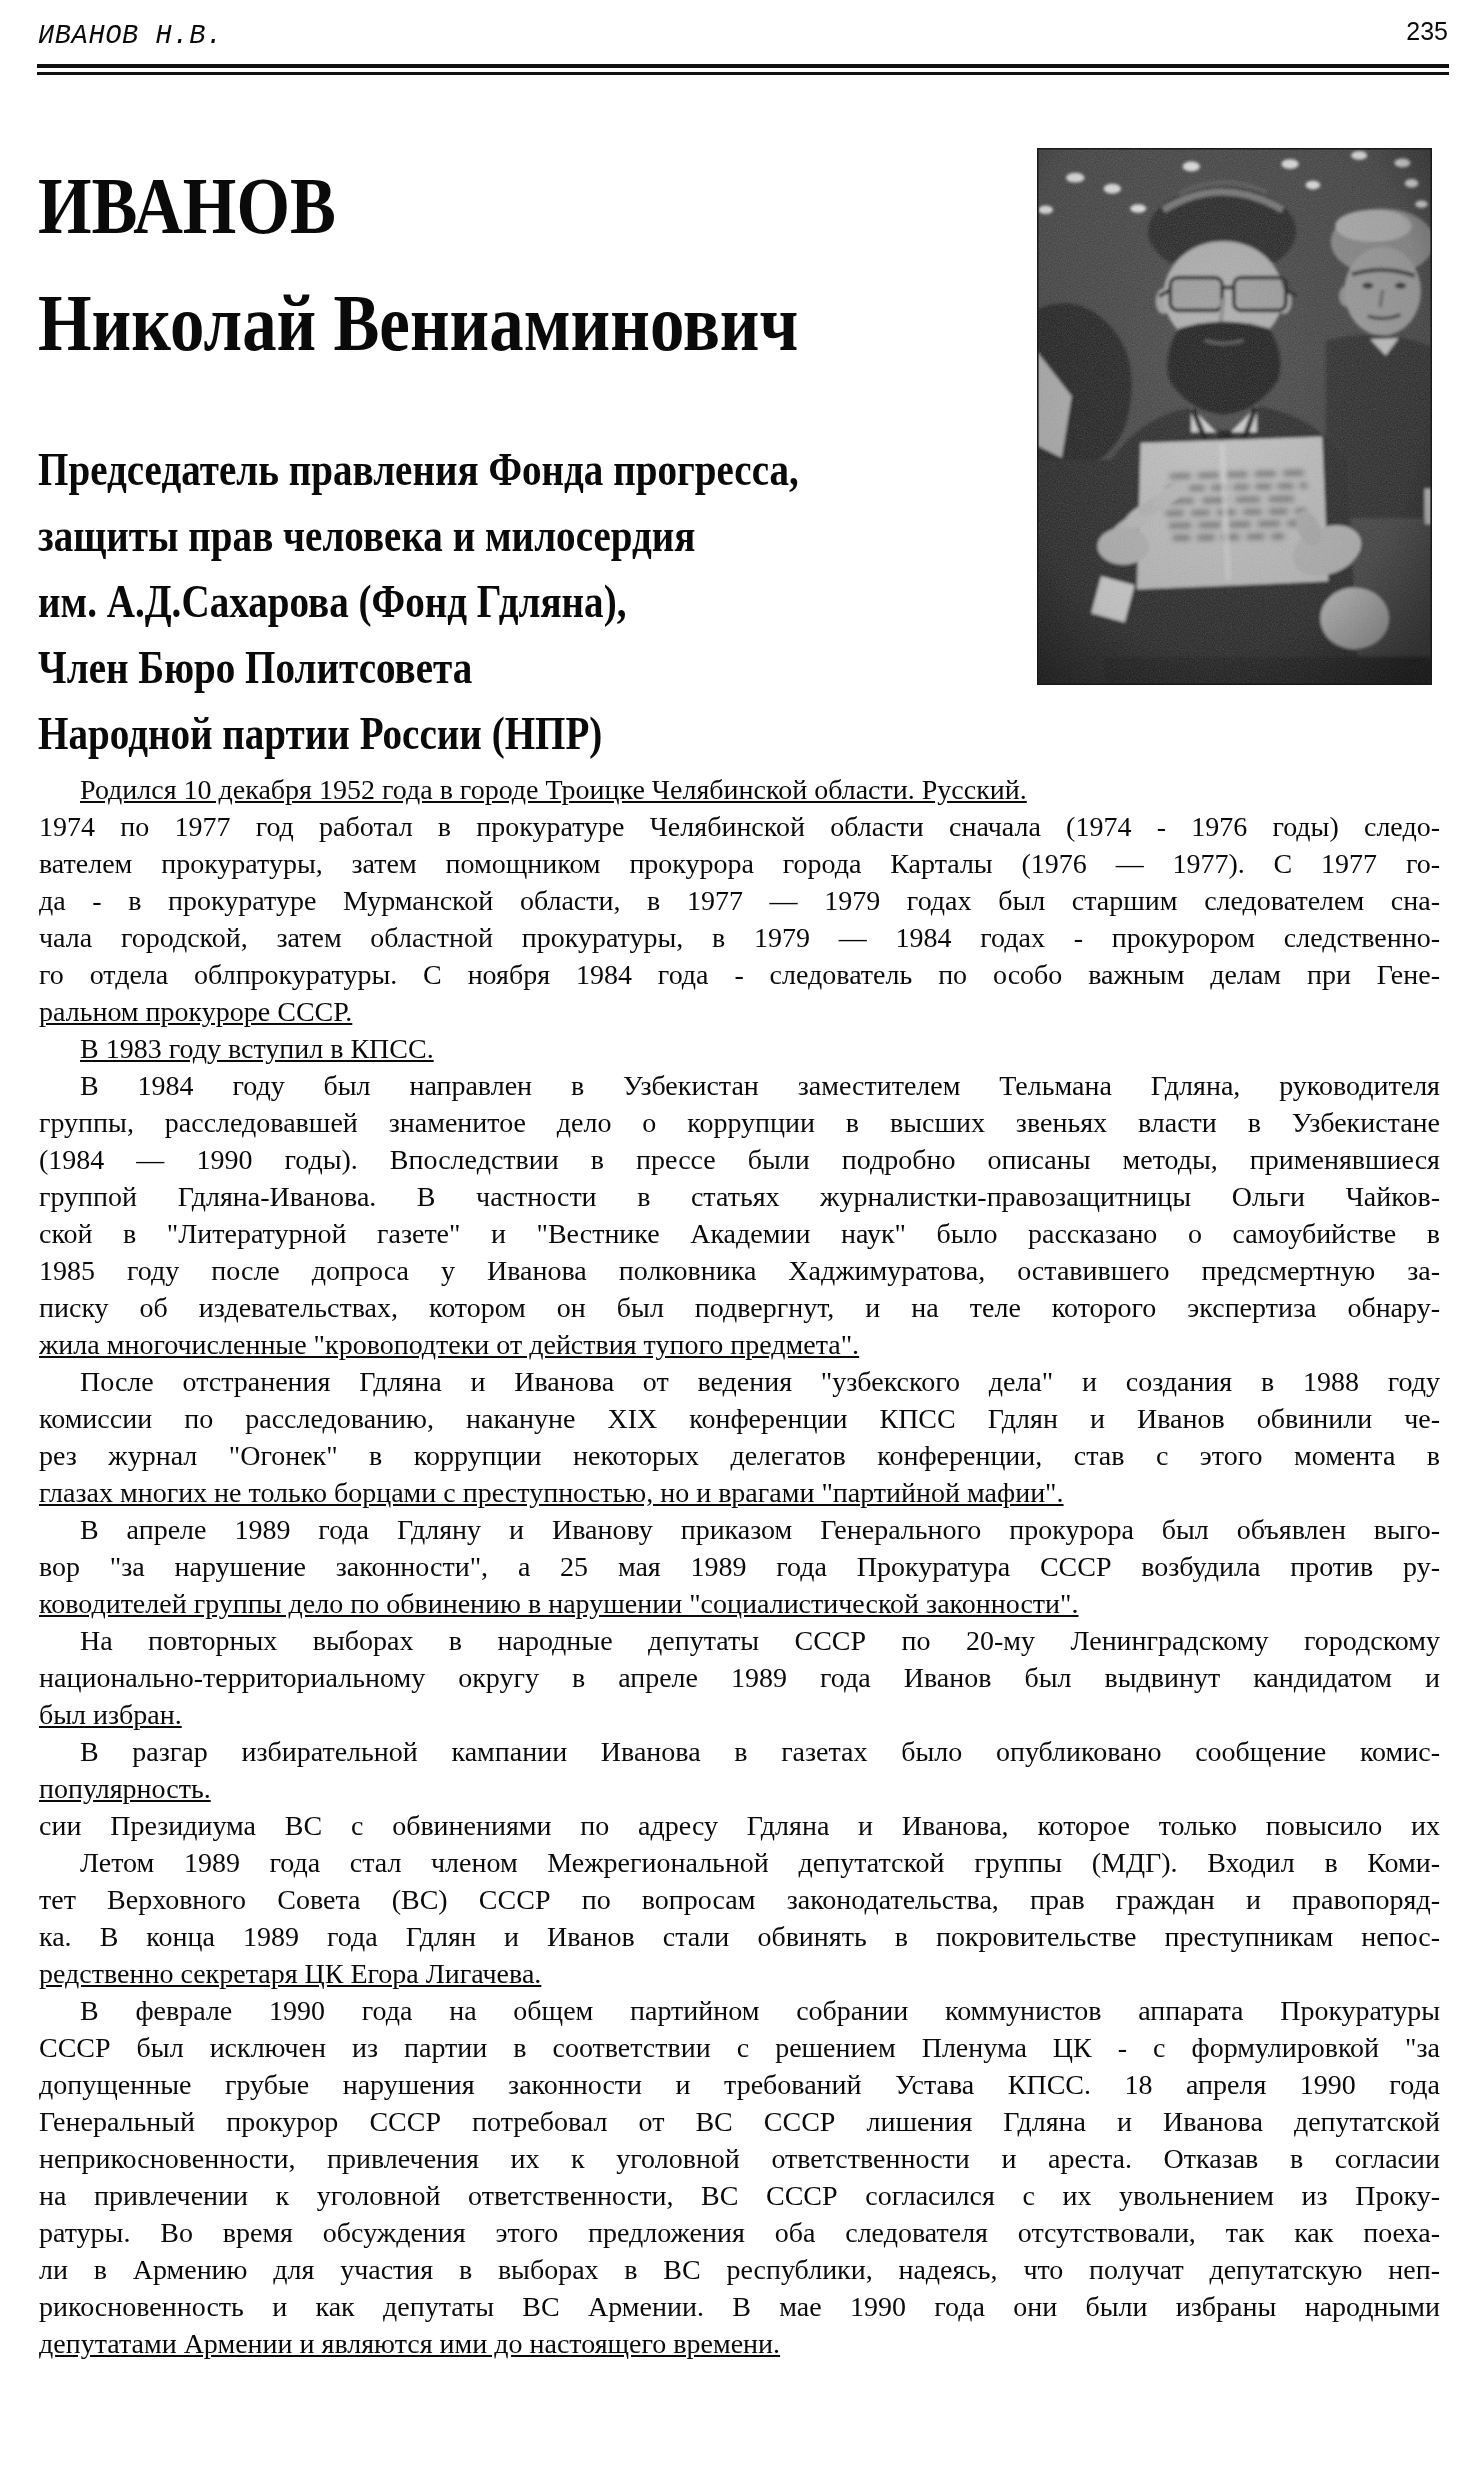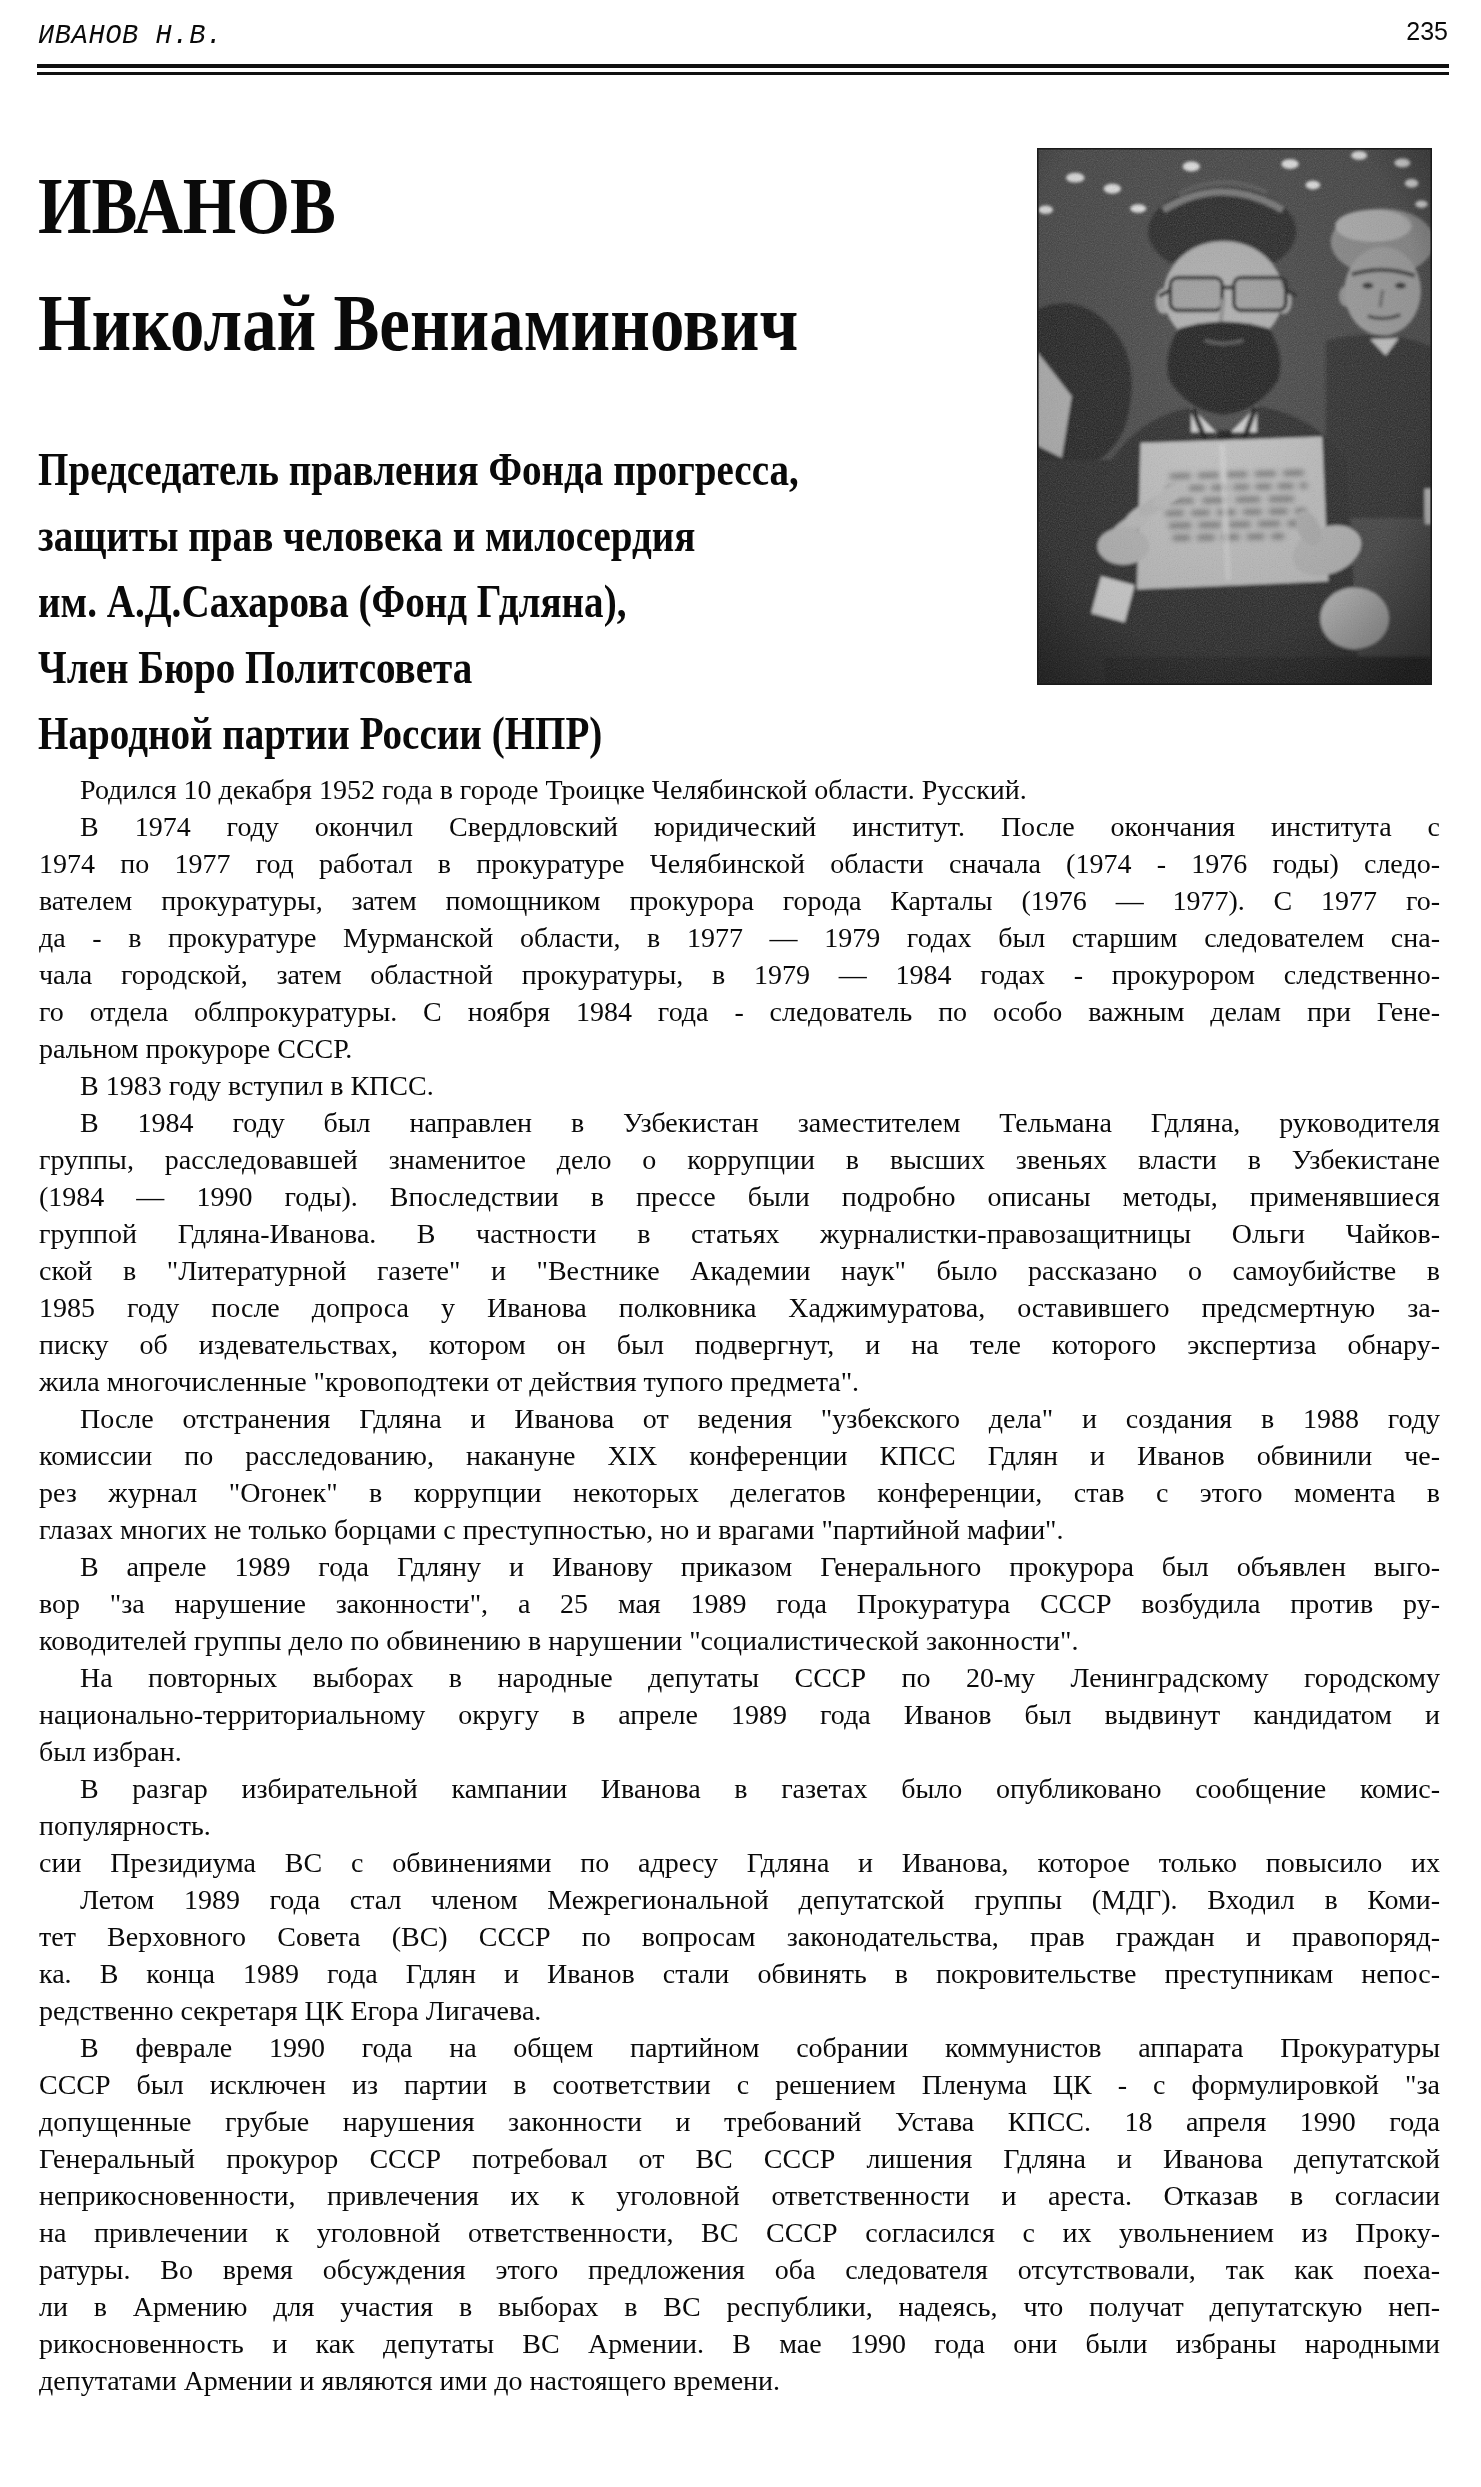--- a/index.html
+++ b/index.html
@@ -67,21 +67,21 @@
     width: 1401px;
     font-size: 28px;
     line-height: 37px;
   }
   .body-text .line {
     text-align: justify;
     text-align-last: justify;
     white-space: normal;
   }
   .body-text .line.first { text-indent: 41px; }
-  .body-text .line.last { text-align-last: left; }
+  .body-text .line.last { text-align-last: left; text-decoration: underline; }
 </style>
 </head>
 <body>
 
 <div class="page">
 
   <div class="running-header">ИВАНОВ Н.В.</div>
   <div class="page-number">235</div>
   <div class="rule rule-top"></div>
   <div class="rule rule-bottom"></div>
@@ -208,21 +208,20 @@
       </g>
 
       <rect width="640" height="870" filter="url(#grain)" opacity="0.5"></rect>
       <rect width="640" height="870" fill="url(#vign)"></rect>
       <rect x="1" y="1" width="638" height="868" fill="none" stroke="#1a1a1a" stroke-width="3"></rect>
     </svg>
   </figure>
 
   <main class="body-text">
       <div class="line first last">Родился 10 декабря 1952 года в городе Троицке Челябинской области. Русский.</div>
-      <div class="line first">В 1974 году окончил Свердловский юридический институт. После окончания института с</div>
       <div class="line">1974 по 1977 год работал в прокуратуре Челябинской области сначала (1974 - 1976 годы) следо-</div>
       <div class="line">вателем прокуратуры, затем помощником прокурора города Карталы (1976 — 1977). С 1977 го-</div>
       <div class="line">да - в прокуратуре Мурманской области, в 1977 — 1979 годах был старшим следователем сна-</div>
       <div class="line">чала городской, затем областной прокуратуры, в 1979 — 1984 годах - прокурором следственно-</div>
       <div class="line">го отдела облпрокуратуры. С ноября 1984 года - следователь по особо важным делам при Гене-</div>
       <div class="line last">ральном прокуроре СССР.</div>
       <div class="line first last">В 1983 году вступил в КПСС.</div>
       <div class="line first">В 1984 году был направлен в Узбекистан заместителем Тельмана Гдляна, руководителя</div>
       <div class="line">группы, расследовавшей знаменитое дело о коррупции в высших звеньях власти в Узбекистане</div>
       <div class="line">(1984 — 1990 годы). Впоследствии в прессе были подробно описаны методы, применявшиеся</div>

